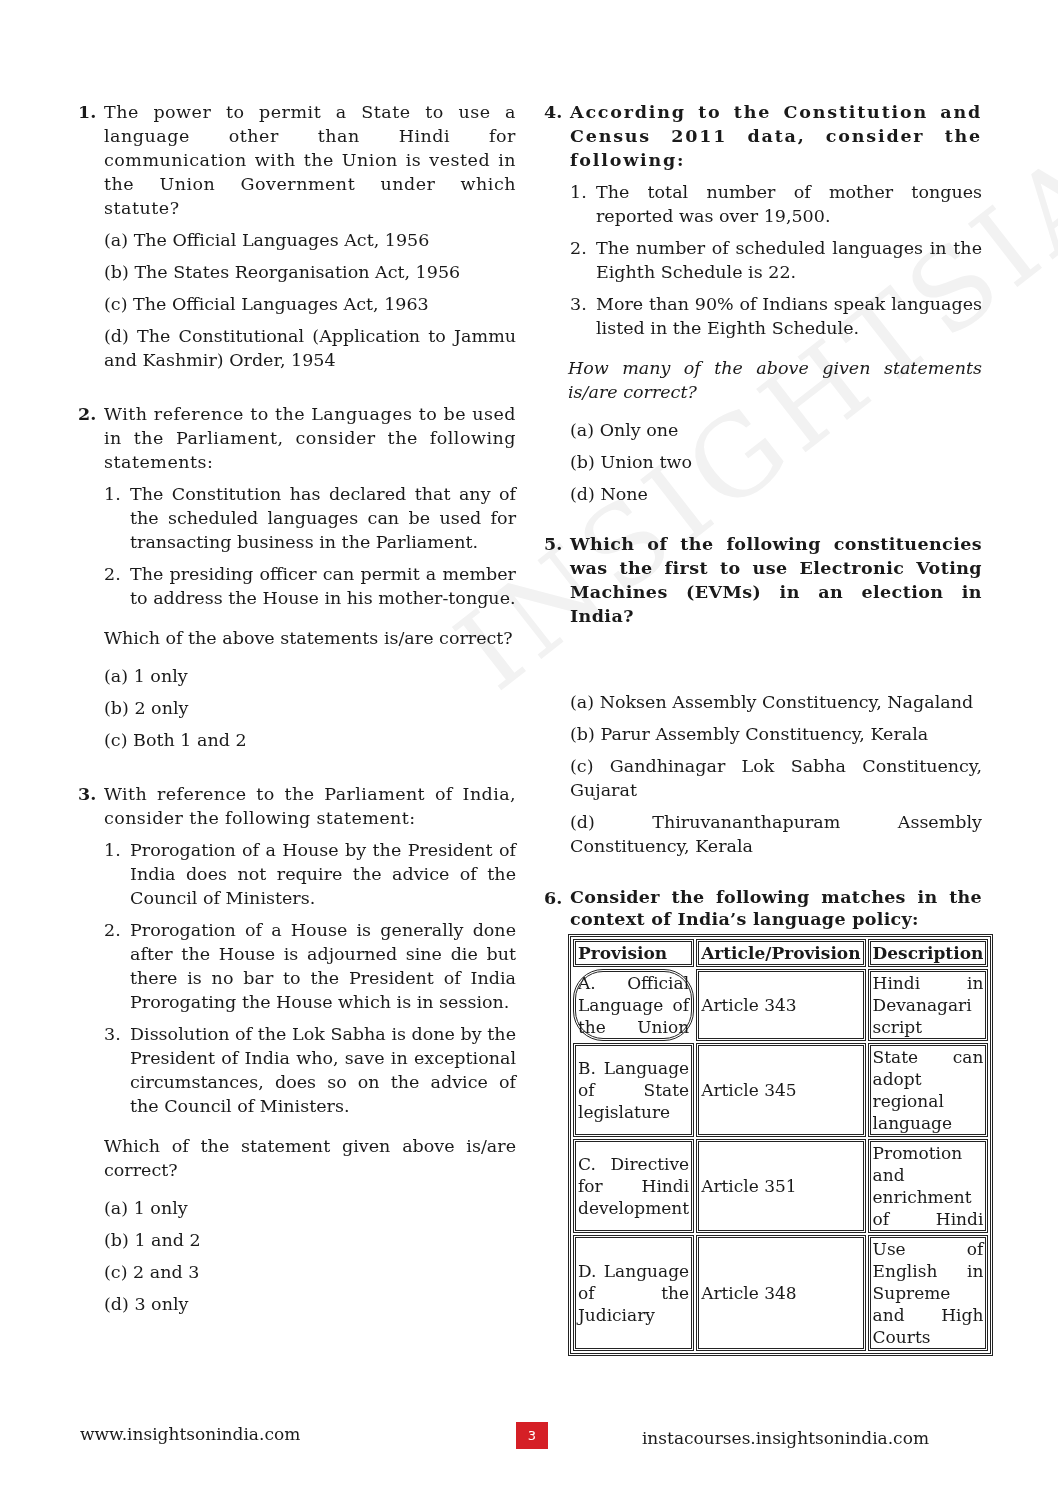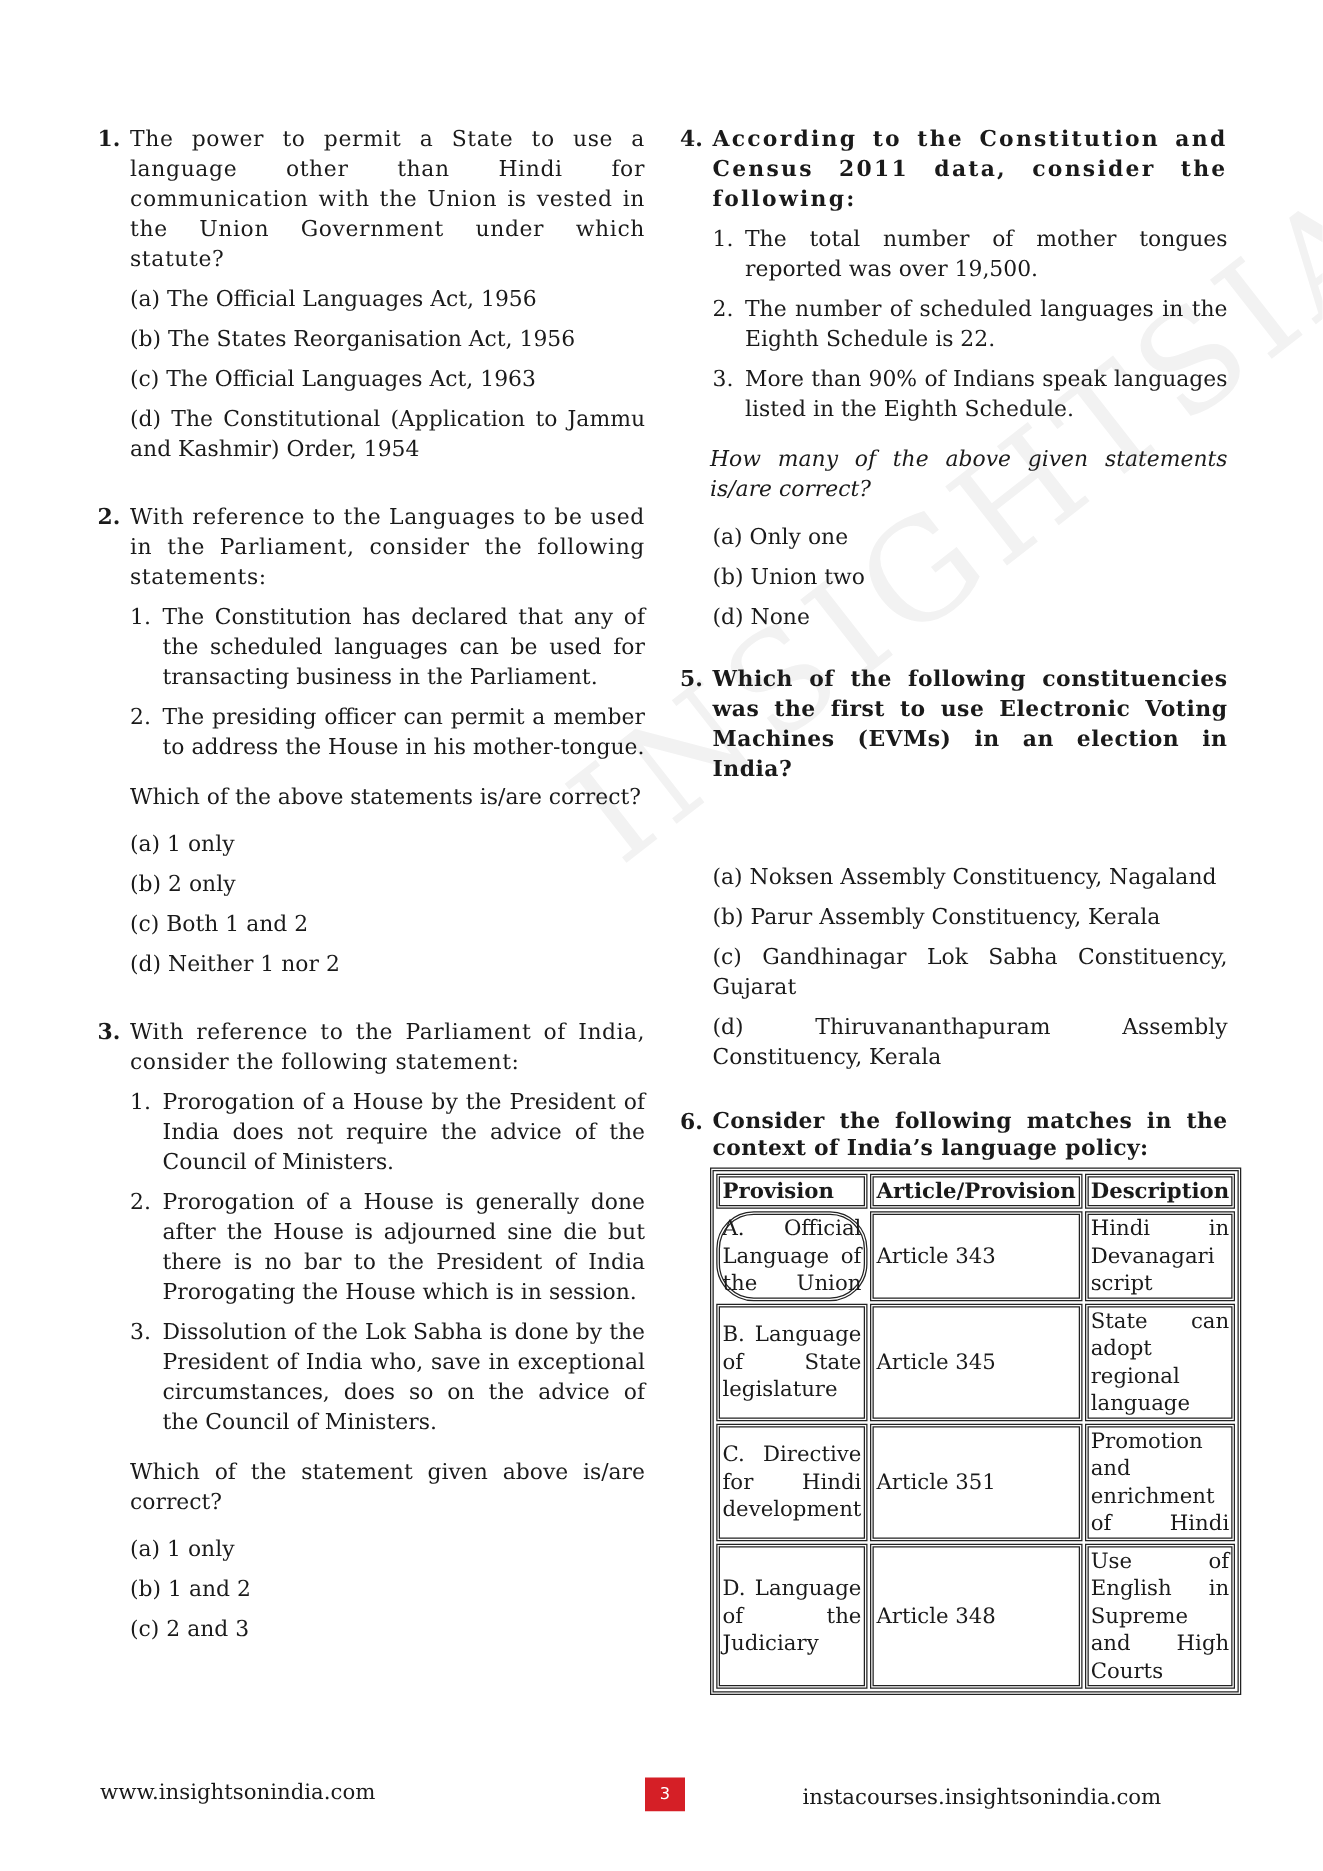--- a/index.html
+++ b/index.html
@@ -60,21 +60,20 @@
       </div>
       <div class="stmt">
         <span class="sn">2.</span>
         <span>The presiding officer can permit a member to address the House in his mother-tongue.</span>
       </div>
     </div>
     <div class="ask">Which of the above statements is/are correct?</div>
     <div class="opt" style="margin-top:14px;">(a) 1 only</div>
     <div class="opt">(b) 2 only</div>
     <div class="opt">(c) Both 1 and 2</div>
-    <div class="opt">(d) Neither 1 nor 2</div>
   </div>
 
   <div class="q" style="margin-top:30px;">
     <span class="qnum">3.</span>
     <div class="qtext" style="letter-spacing:0.4px;">With reference to the Parliament of India, consider the following statement:</div>
     <div class="stmts">
       <div class="stmt">
         <span class="sn">1.</span>
         <span>Prorogation of a House by the President of India does not require the advice of the Council of Ministers.</span>
       </div>
@@ -84,20 +83,21 @@
       </div>
       <div class="stmt">
         <span class="sn">3.</span>
         <span>Dissolution of the Lok Sabha is done by the President of India who, save in exceptional circumstances, does so on the advice of the Council of Ministers.</span>
       </div>
     </div>
     <div class="ask">Which of the statement given above is/are correct?</div>
     <div class="opt" style="margin-top:14px;">(a) 1 only</div>
     <div class="opt">(b) 1 and 2</div>
     <div class="opt">(c) 2 and 3</div>
+    <div class="opt">(d) 3 only</div>
   </div>
 </div>
 
 <div class="col col-right">
 
   <div class="q">
     <span class="qnum">4.</span>
     <div class="qtext bold" style="letter-spacing:1.8px;">According to the Constitution and Census 2011 data, consider the following:</div>
     <div class="stmts">
       <div class="stmt">

